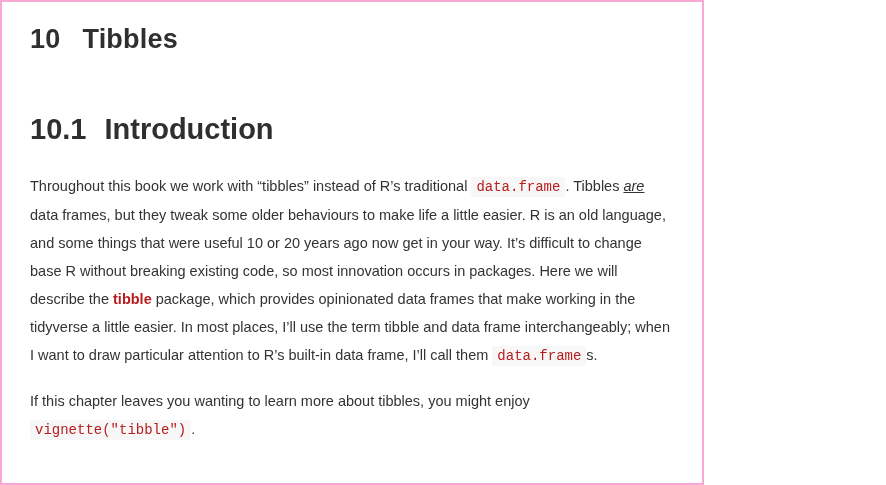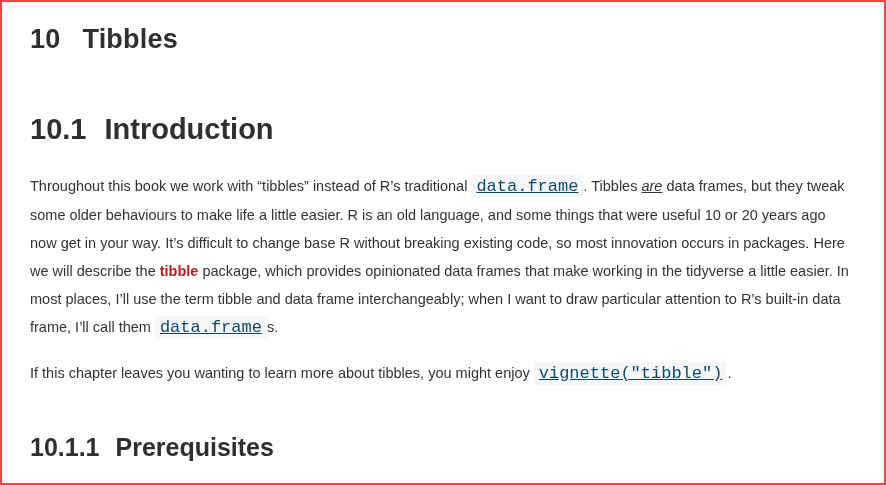--- a/index.html
+++ b/index.html
@@ -6,25 +6,25 @@
     margin: 0;
     padding: 0;
     background: #ffffff;
   }
   body {
     font-family: "Liberation Sans", sans-serif;
     color: #333333;
   }
   .page {
     position: relative;
-    width: 886px;
+    width: 704px;
     height: 485px;
     box-sizing: border-box;
     background: #ffffff;
-    border: 2px solid #ef4444;
+    border: 2px solid #f9a8d4;
     overflow: hidden;
   }
   .content {
     padding: 14px 28px 0 28px;
   }
   h1.chapter-title {
     font-size: 27px;
     font-weight: bold;
     color: #2f2f2f;
     margin: 8px 0 0 0;
@@ -56,27 +56,26 @@
     line-height: 28px;
     color: #333333;
     margin: 26px 0 0 0;
     text-align: left;
   }
   p.para.tight {
     margin-top: 17px;
   }
   code.inline {
     font-family: "Liberation Mono", monospace;
-    font-size: 17px;
+    font-size: 14px;
     background: #f7f7f7;
-    color: #0c4a6e;
+    color: #b91c1c;
     padding: 2px 5px;
     border-radius: 2px;
     white-space: nowrap;
-    text-decoration: underline;
   }
   em {
     font-style: italic;
     text-decoration: underline;
   }
   strong {
     font-weight: bold;
     color: #b91c1c;
   }
 </style>

